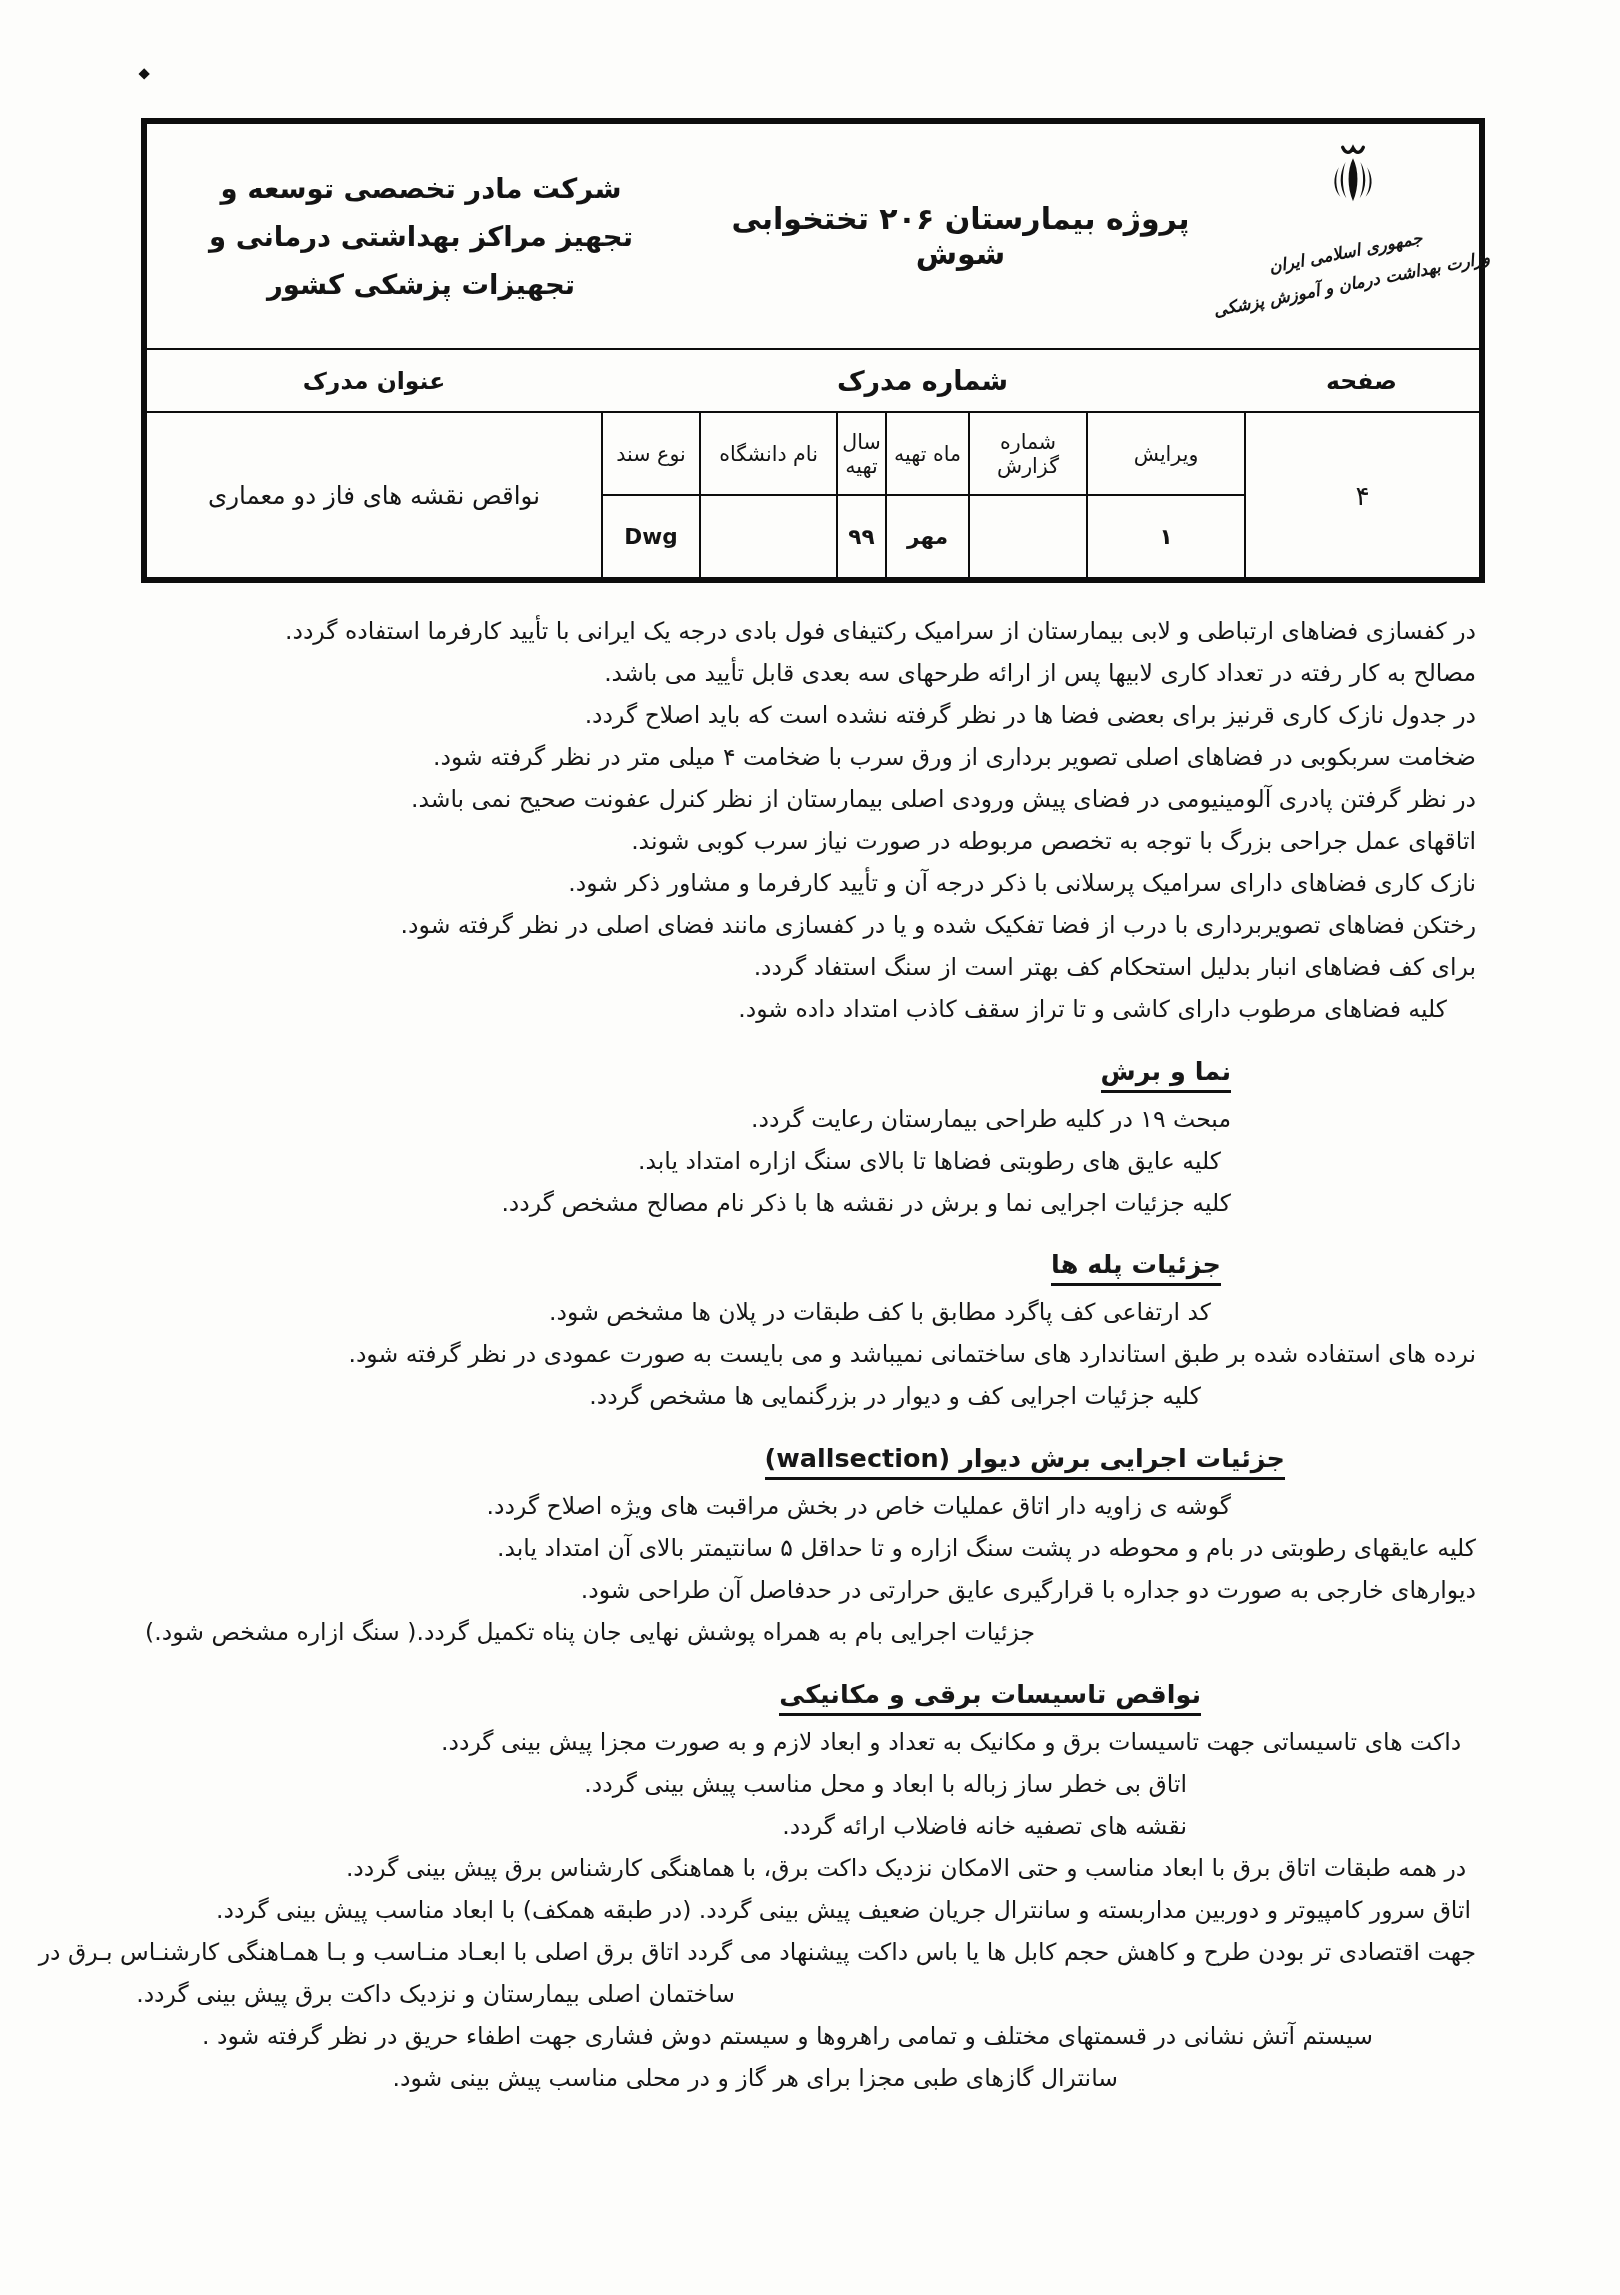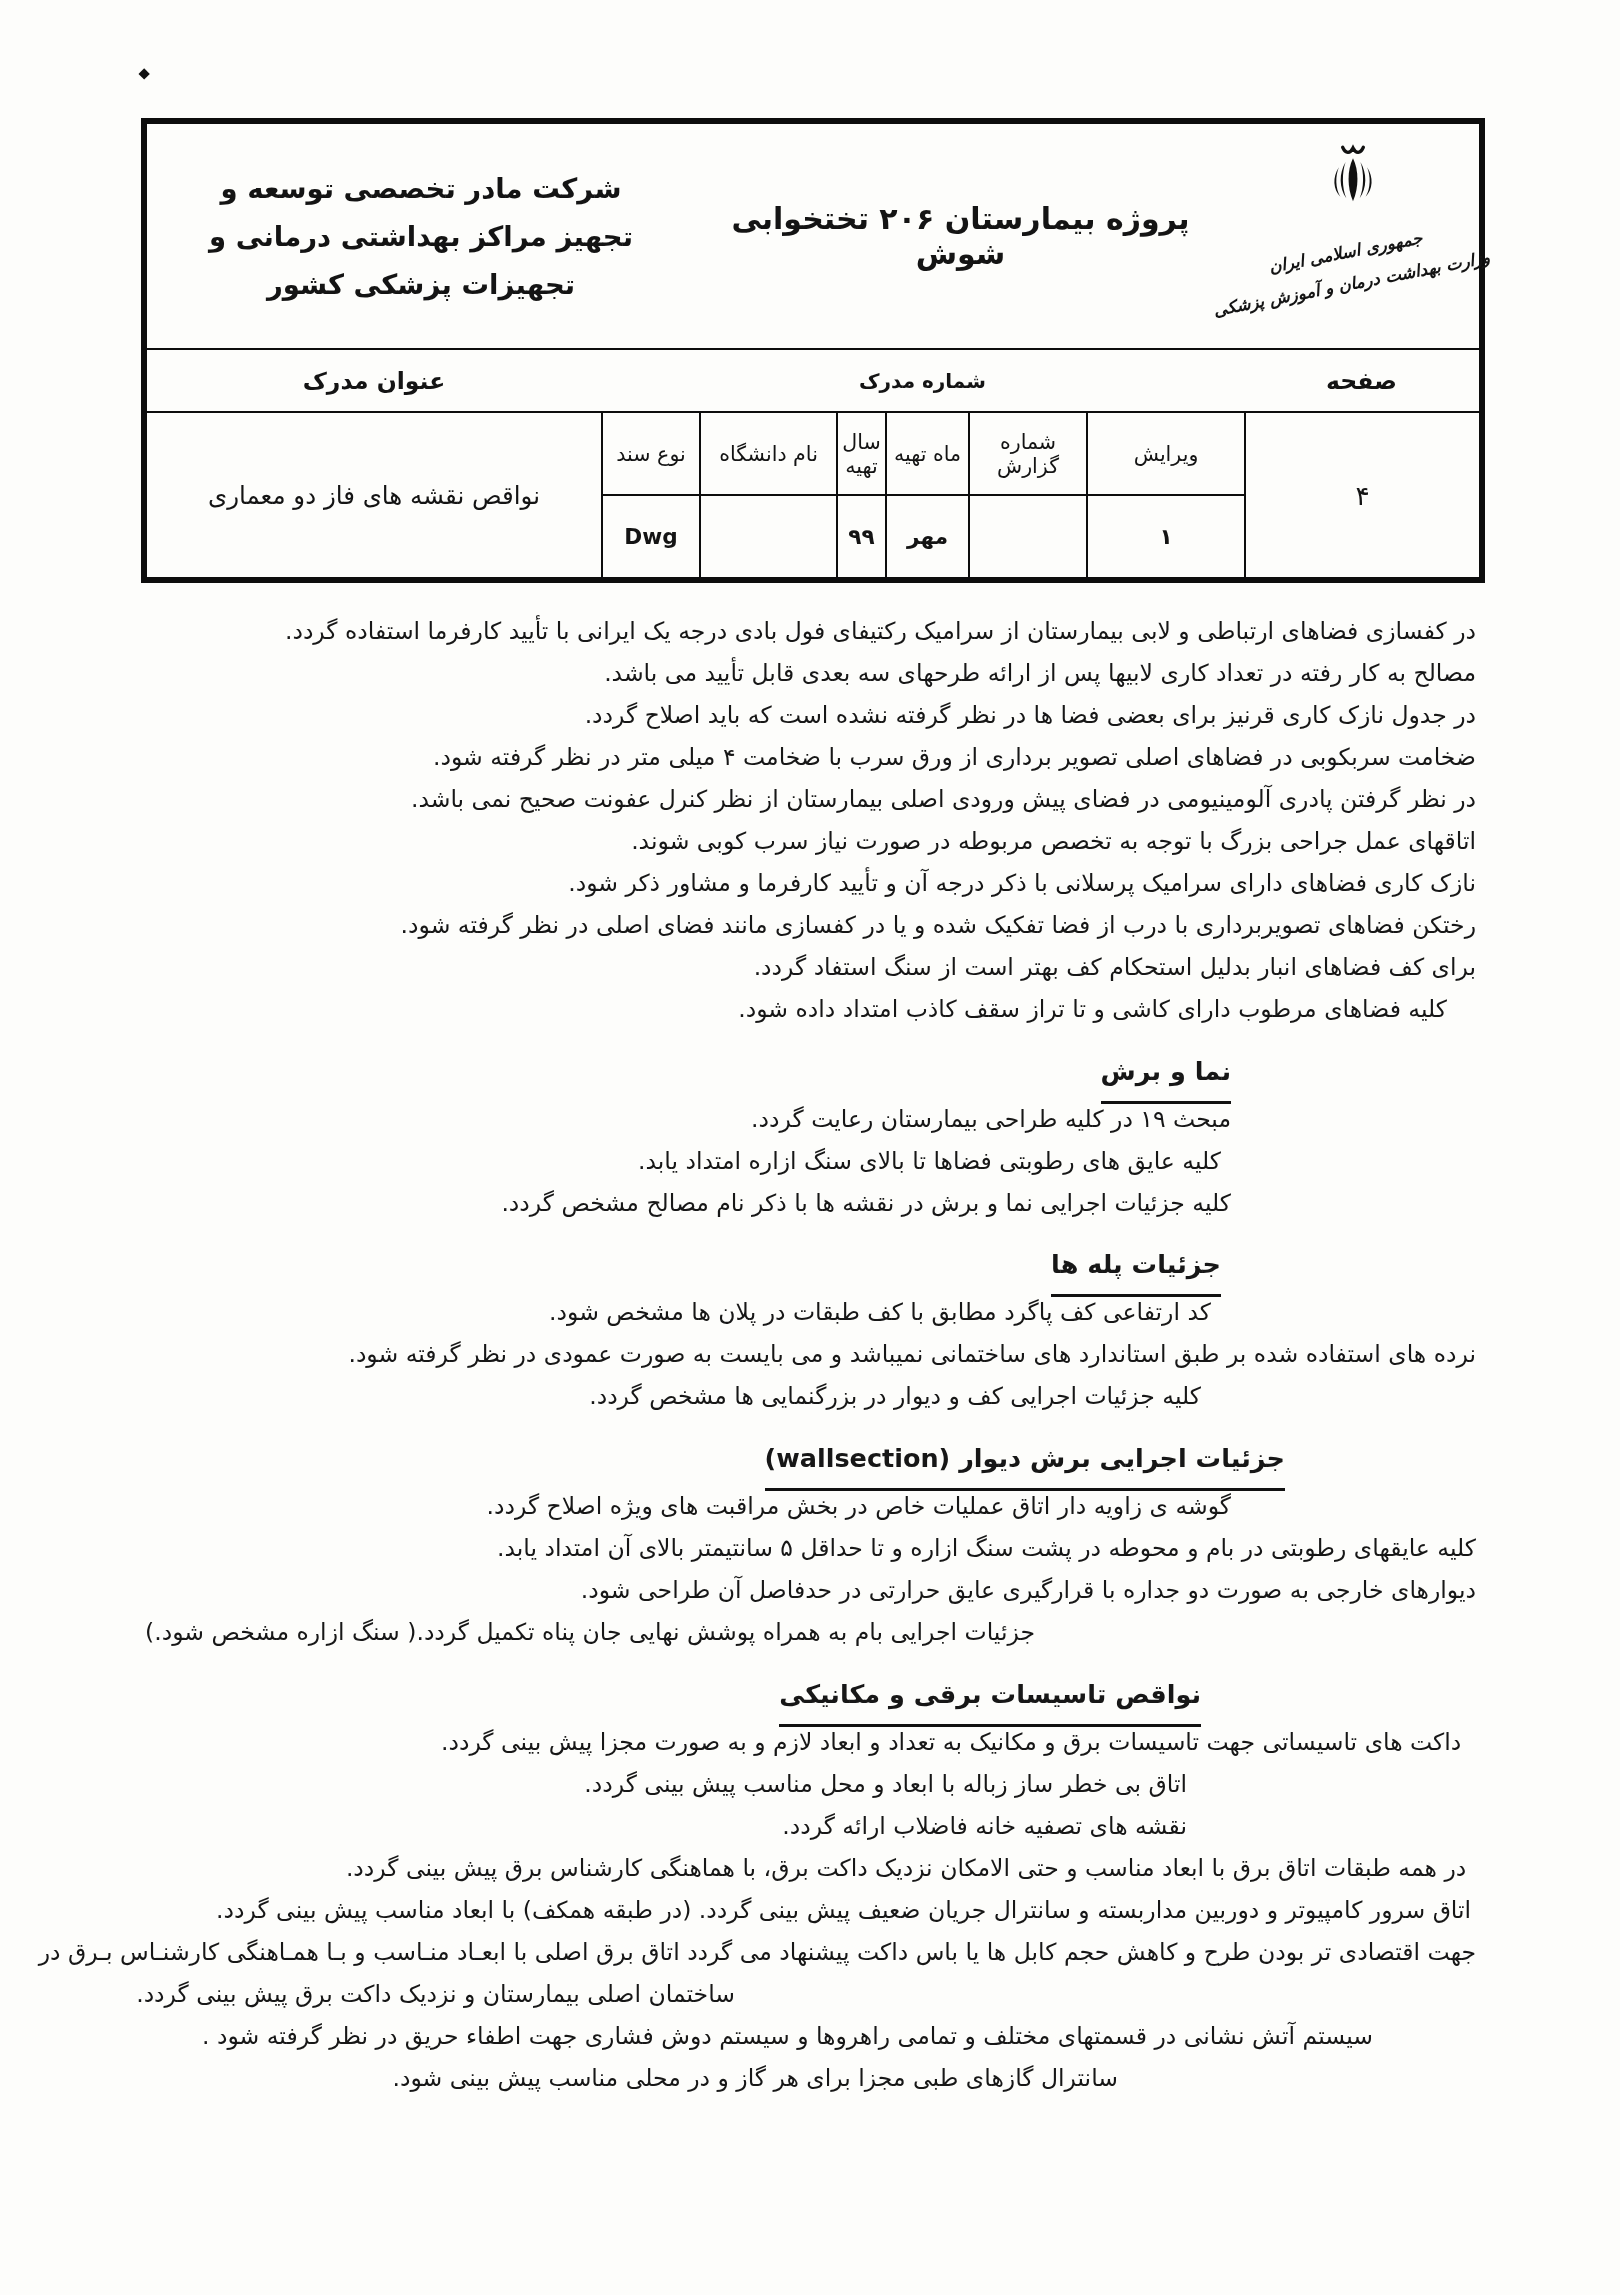--- a/index.html
+++ b/index.html
@@ -25,21 +25,21 @@
   .cell{box-sizing:border-box;display:flex;align-items:center;justify-content:center;direction:rtl;text-align:center;}
   .cell + .cell{border-left:0;}
   .vline-l{border-left:2.9px solid #0d0d0d;}
   .r1{height:224px;}
   .r2{height:63px;}
   .r34{flex:1;}
   .company{width:548px;font-size:27.5px;font-weight:bold;line-height:1.75;}
   .titlecell{flex:1;font-size:30px;font-weight:bold;letter-spacing:1px;}
   .logocell{width:253px;flex-direction:column;justify-content:flex-start;padding-top:13.7px;}
   .docword{width:454px;font-size:23.5px;font-weight:bold;}
-  .docnum{flex:1;font-size:20px;font-weight:bold;}
+  .docnum{flex:1;font-size:27px;font-weight:bold;}
   .pagecell{width:235px;font-size:23.5px;font-weight:bold;}
   .docname{width:454px;font-size:24.5px;}
   .pagenum{width:235px;font-size:26.5px;}
   .cols{flex:1;display:flex;direction:ltr;}
   .col{display:flex;flex-direction:column;box-sizing:border-box;}
   .col + .col{border-left:2.9px solid #0d0d0d;}
   .col .hd{flex:1;border-bottom:2.9px solid #0d0d0d;}
   .col .vl{flex:1;}
   .col .hd,.col .vl{display:flex;align-items:center;justify-content:center;direction:rtl;text-align:center;font-size:20.6px;font-weight:normal;padding:0 3.9px;box-sizing:border-box;white-space:pre-line;}
   .col .vl{font-weight:bold;font-size:21.6px;border-radius:21px;}
@@ -56,21 +56,21 @@
     white-space:nowrap;text-align:center;
   }
 
   
   .body{
     position:absolute;left:143px;top:610px;width:1334px;
     direction:rtl;text-align:right;font-size:23.5px;color:#171717;
   }
   .bodyline{height:42px;line-height:42px;white-space:nowrap;box-sizing:border-box;}
   .heading{height:54px;line-height:54px;margin-top:13.7px;font-weight:bold;font-size:25.5px;}
-  .hu{border-bottom:3.9px solid #111;padding-bottom:15px;}
+  .hu{border-bottom:3.9px solid #111;padding-bottom:4px;}
 </style>
 </head>
 <body>
 
 <div id="page">
 
   <div class="diamond"></div>
 
   <div class="tbl">
 

